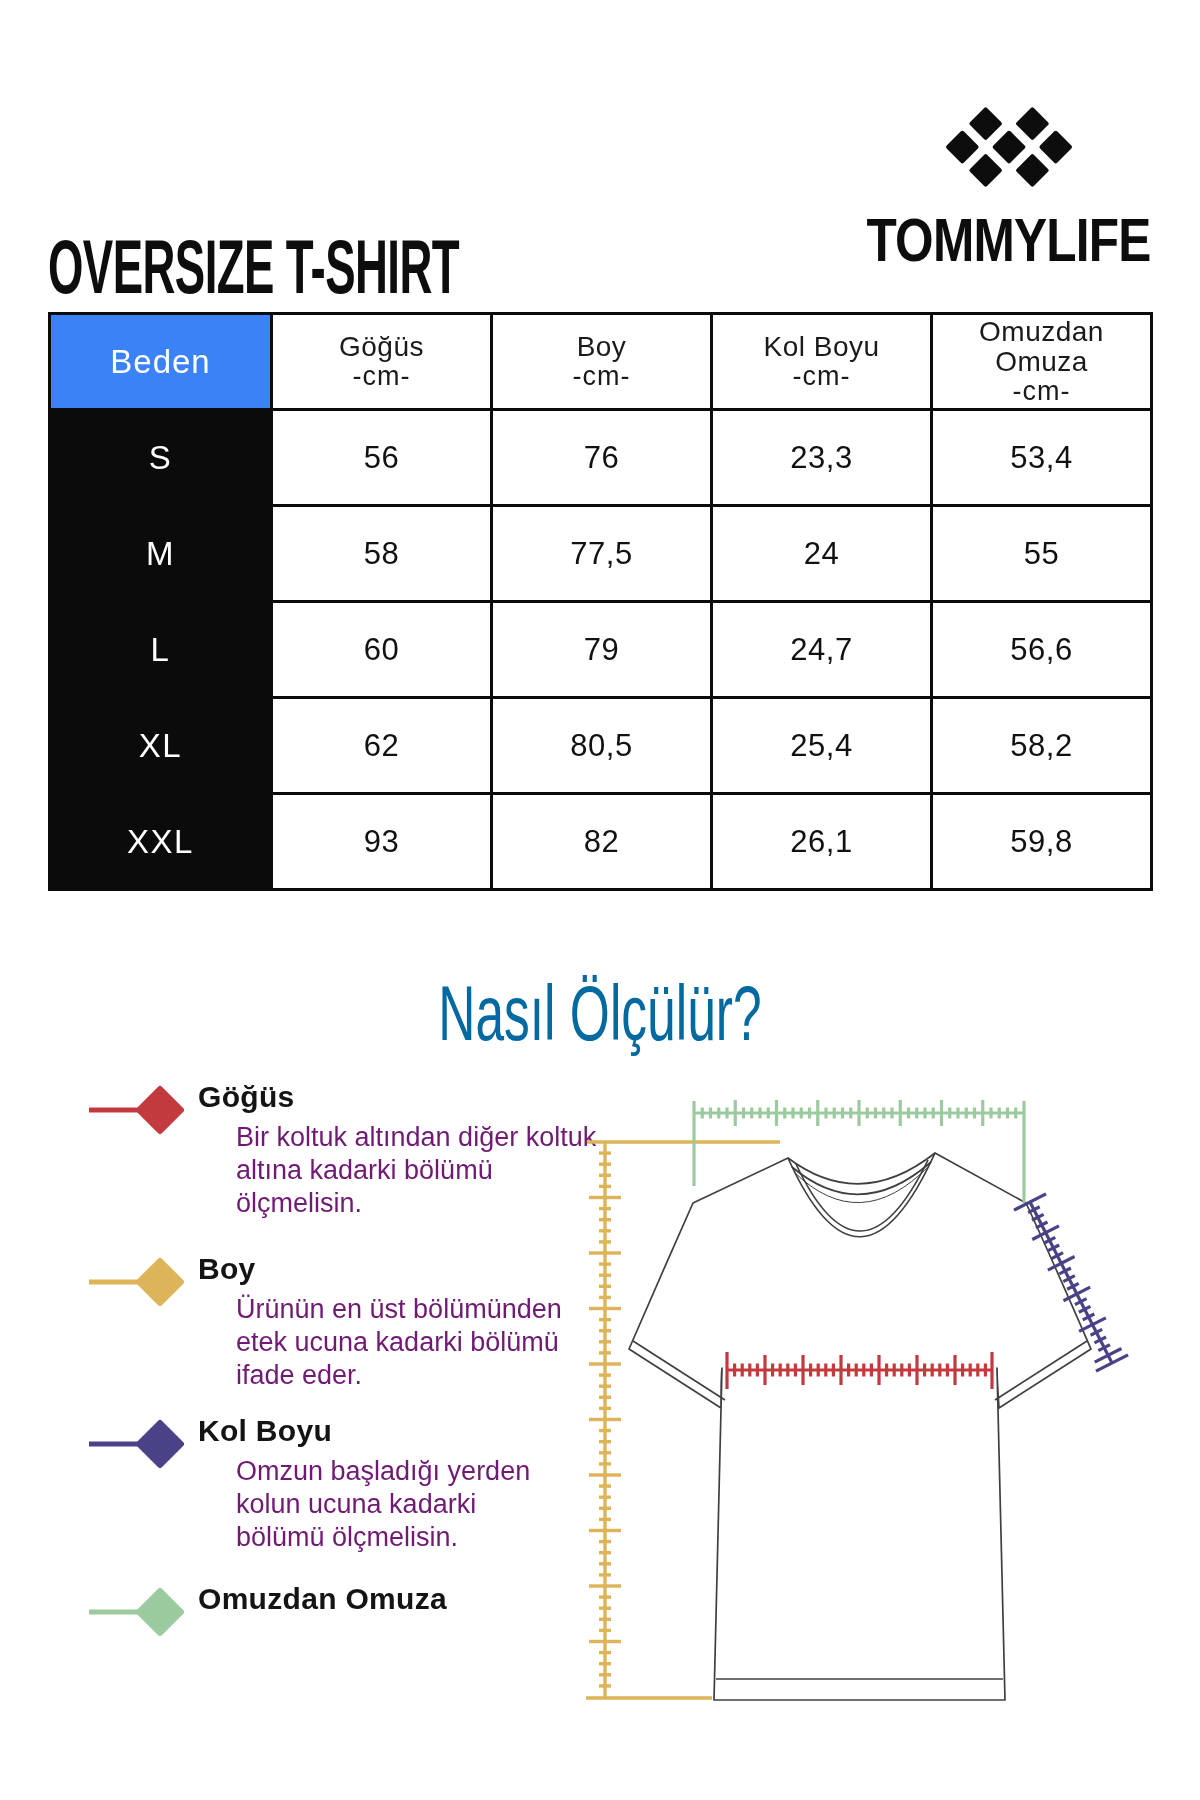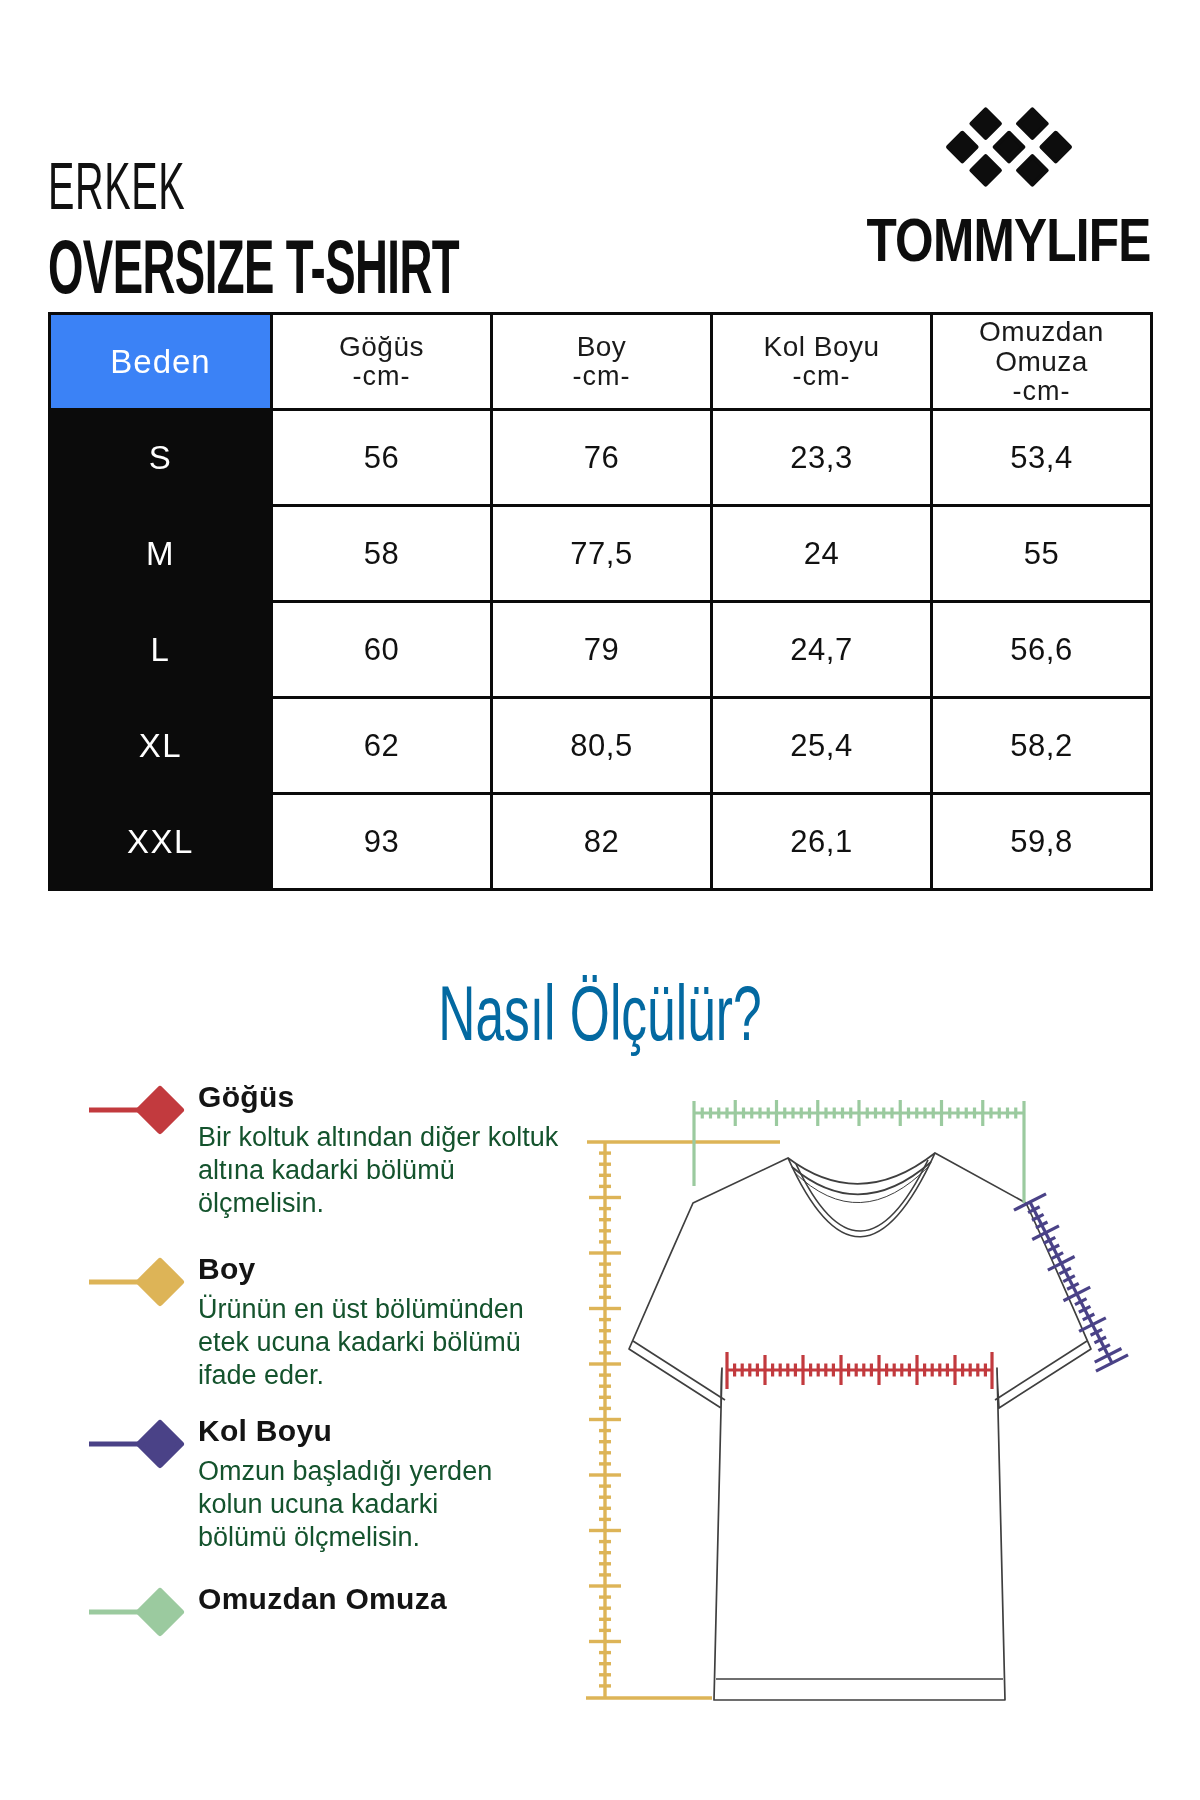--- a/index.html
+++ b/index.html
@@ -35,32 +35,31 @@
   .col-head .unit { display:block; font-size:27px; line-height:29px; font-weight:400; letter-spacing:1px; }
   .val-cell { font-size:31px; font-weight:400; color:#111; letter-spacing:0.5px; }
 
   
   #measure-heading { position:absolute; left:0; right:0; top:968px; text-align:center; font-size:78px; font-weight:500; color:#0369a1; }
   #measure-heading .cond { transform-origin:50% 50%; transform:scaleX(0.66); }
 
   .legend-item { position:absolute; left:86px; display:flex; align-items:flex-start; }
   .legend-text { margin-left:8px; }
   .legend-title { font-size:30px; font-weight:700; color:#141414; letter-spacing:0.3px; }
-  .legend-desc { margin-top:7px; font-size:27px; line-height:33px; color:#14532d; }
+  .legend-desc { margin-top:7px; font-size:27px; line-height:33px; color:#701a75;margin-left:38px; }
   .w360 { width:372px; } .w330 { width:332px; } .w290 { width:292px; }
   .legend-marker { flex:0 0 auto; margin-top:0px; }
 
   #diagram { position:absolute; left:500px; top:1060px; }
 </style>
 </head>
 <body>
 
 <div id="page">
 
-  <div id="category"><span class="cond">ERKEK</span></div>
   <div id="title"><span class="cond">OVERSIZE T-SHIRT</span></div>
 
   <div id="brand">
     <svg width="132" height="92" viewBox="0 0 130 90">
       <g fill="#0d0d0d" stroke="#0d0d0d" stroke-width="4" stroke-linejoin="round">
         <path d="M43 9 L57 23 L43 37 L29 23 Z"></path>
         <path d="M89 9 L103 23 L89 37 L75 23 Z"></path>
         <path d="M20 32 L34 46 L20 60 L6 46 Z"></path>
         <path d="M66 32 L80 46 L66 60 L52 46 Z"></path>
         <path d="M112 32 L126 46 L112 60 L98 46 Z"></path>

